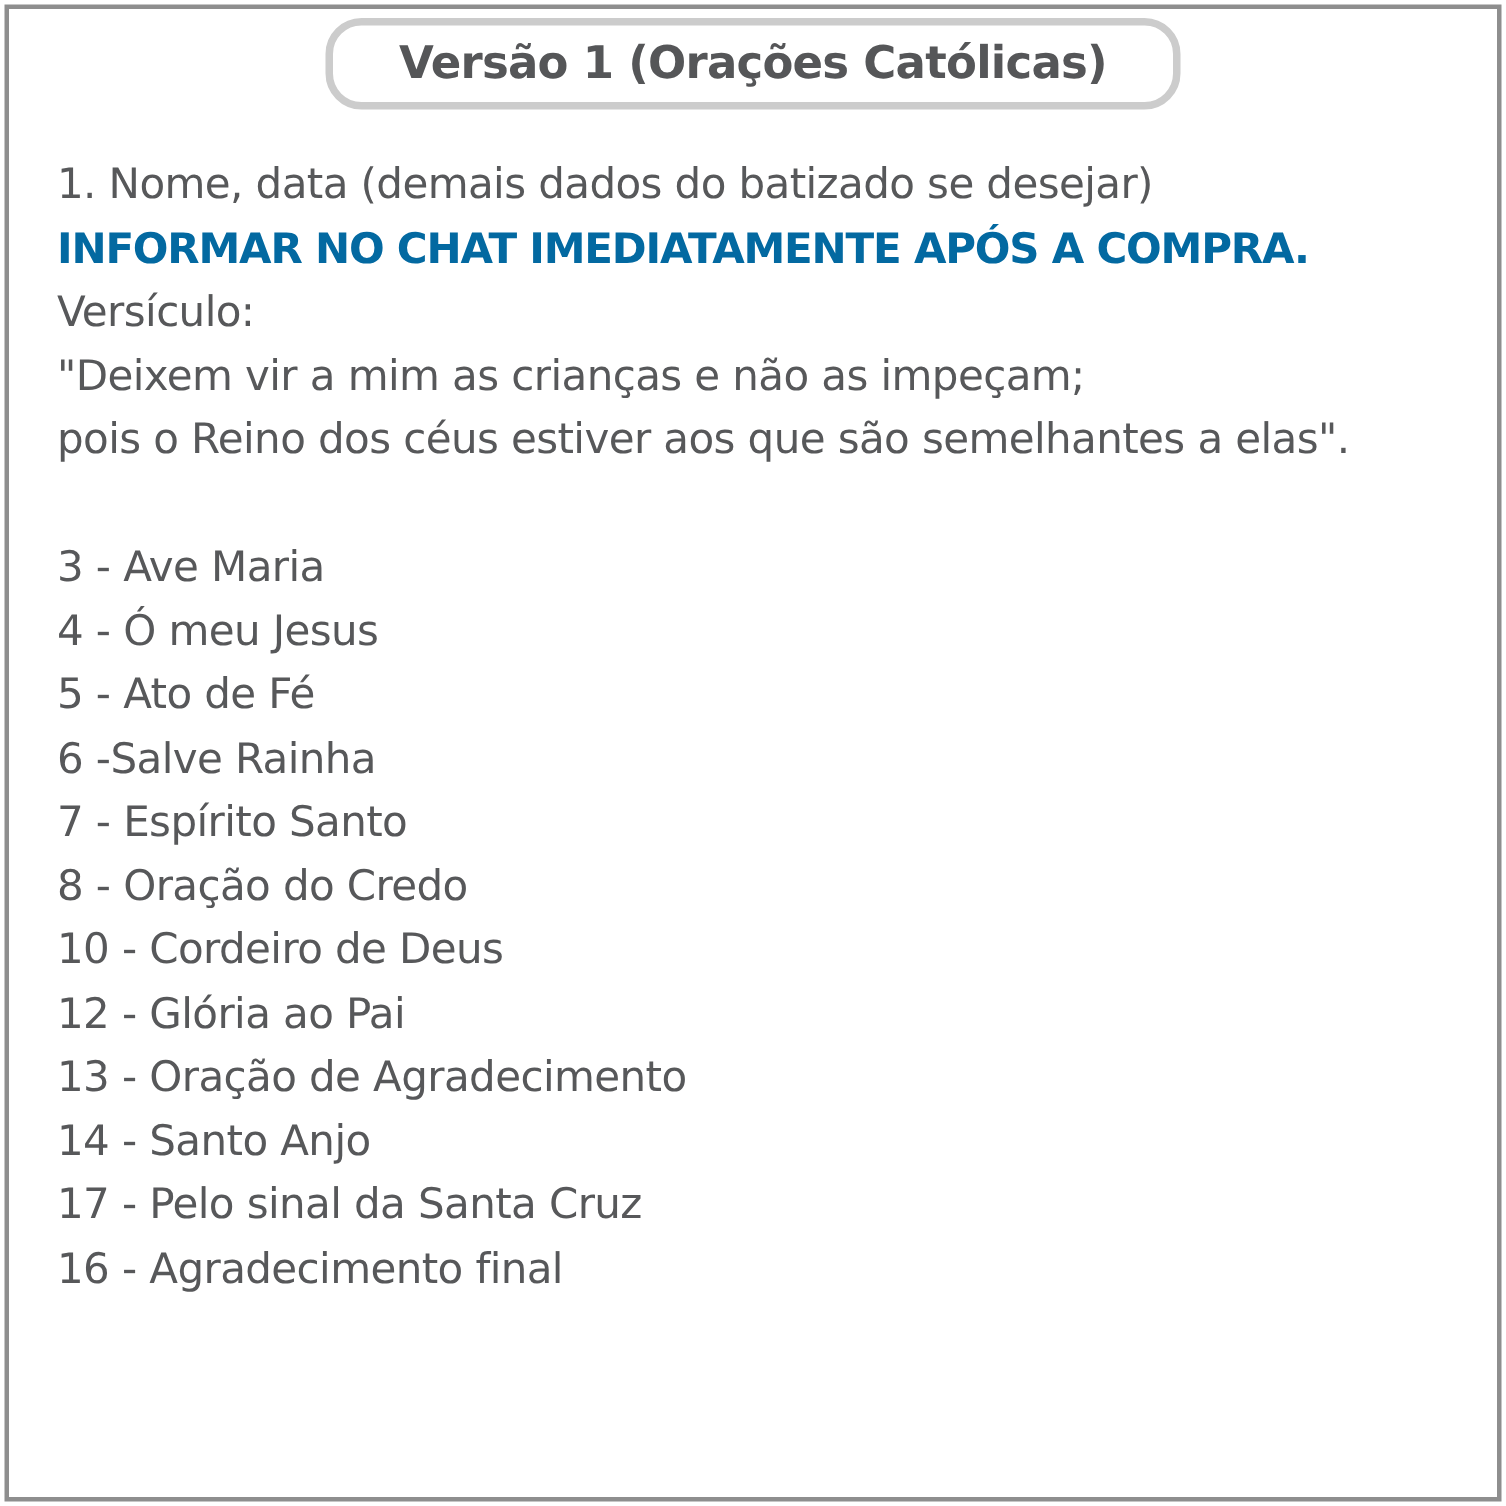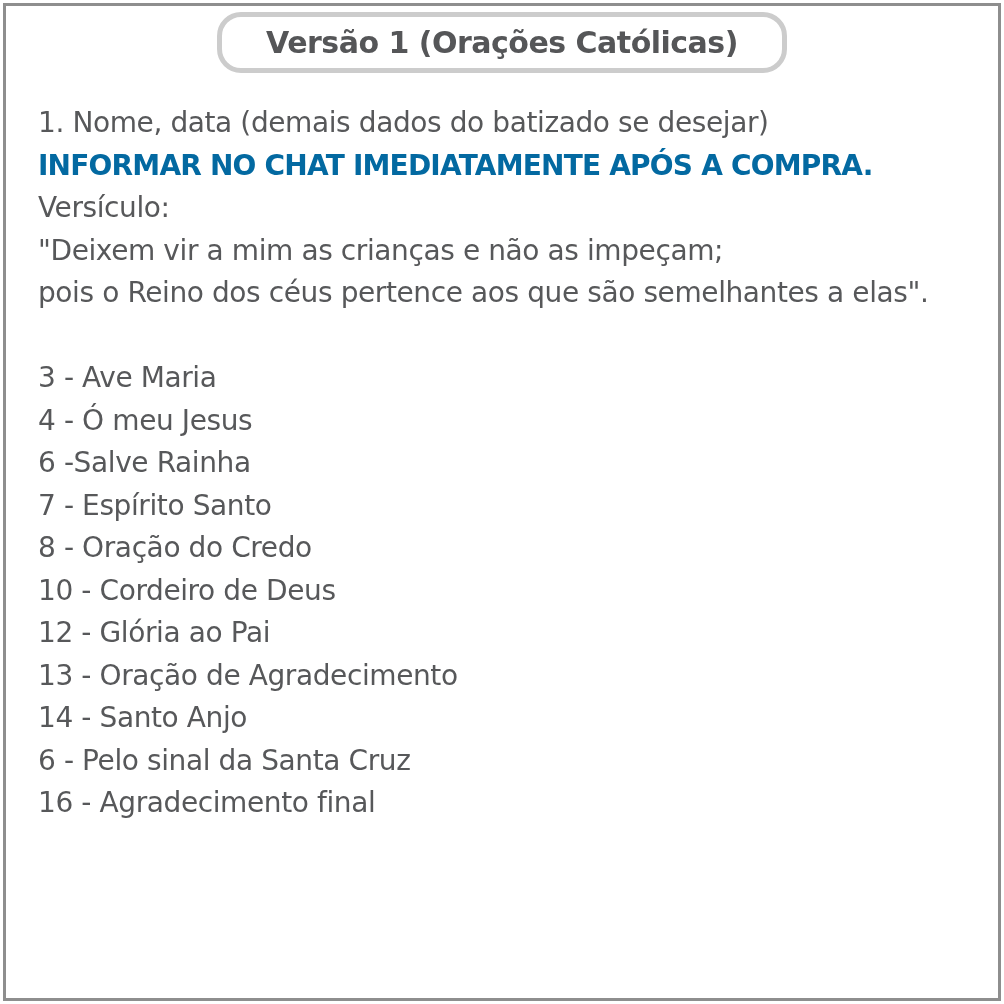--- a/index.html
+++ b/index.html
@@ -62,30 +62,31 @@
 
 <div class="badge">
   <span>Versão 1 (Orações Católicas)</span>
 </div>
 
 <div class="content">
   <div class="line">1. Nome, data (demais dados do batizado se desejar)</div>
   <div class="line warning">INFORMAR NO CHAT IMEDIATAMENTE APÓS A COMPRA.</div>
   <div class="line">Versículo:</div>
   <div class="line">"Deixem vir a mim as crianças e não as impeçam;</div>
-  <div class="line">pois o Reino dos céus pertence aos que são semelhantes a elas".</div>
+  <div class="line">pois o Reino dos céus estiver aos que são semelhantes a elas".</div>
 
   <div class="line blank"></div>
 
   <div>
     <div class="line">3 - Ave Maria</div>
     <div class="line">4 - Ó meu Jesus</div>
+    <div class="line">5 - Ato de Fé</div>
     <div class="line">6 -Salve Rainha</div>
     <div class="line">7 - Espírito Santo</div>
     <div class="line">8 - Oração do Credo</div>
     <div class="line">10 - Cordeiro de Deus</div>
     <div class="line">12 - Glória ao Pai</div>
     <div class="line">13 - Oração de Agradecimento</div>
     <div class="line">14 - Santo Anjo</div>
-    <div class="line">6 - Pelo sinal da Santa Cruz</div>
+    <div class="line">17 - Pelo sinal da Santa Cruz</div>
     <div class="line">16 - Agradecimento final</div>
   </div>
 </div>
 
 </body></html>

